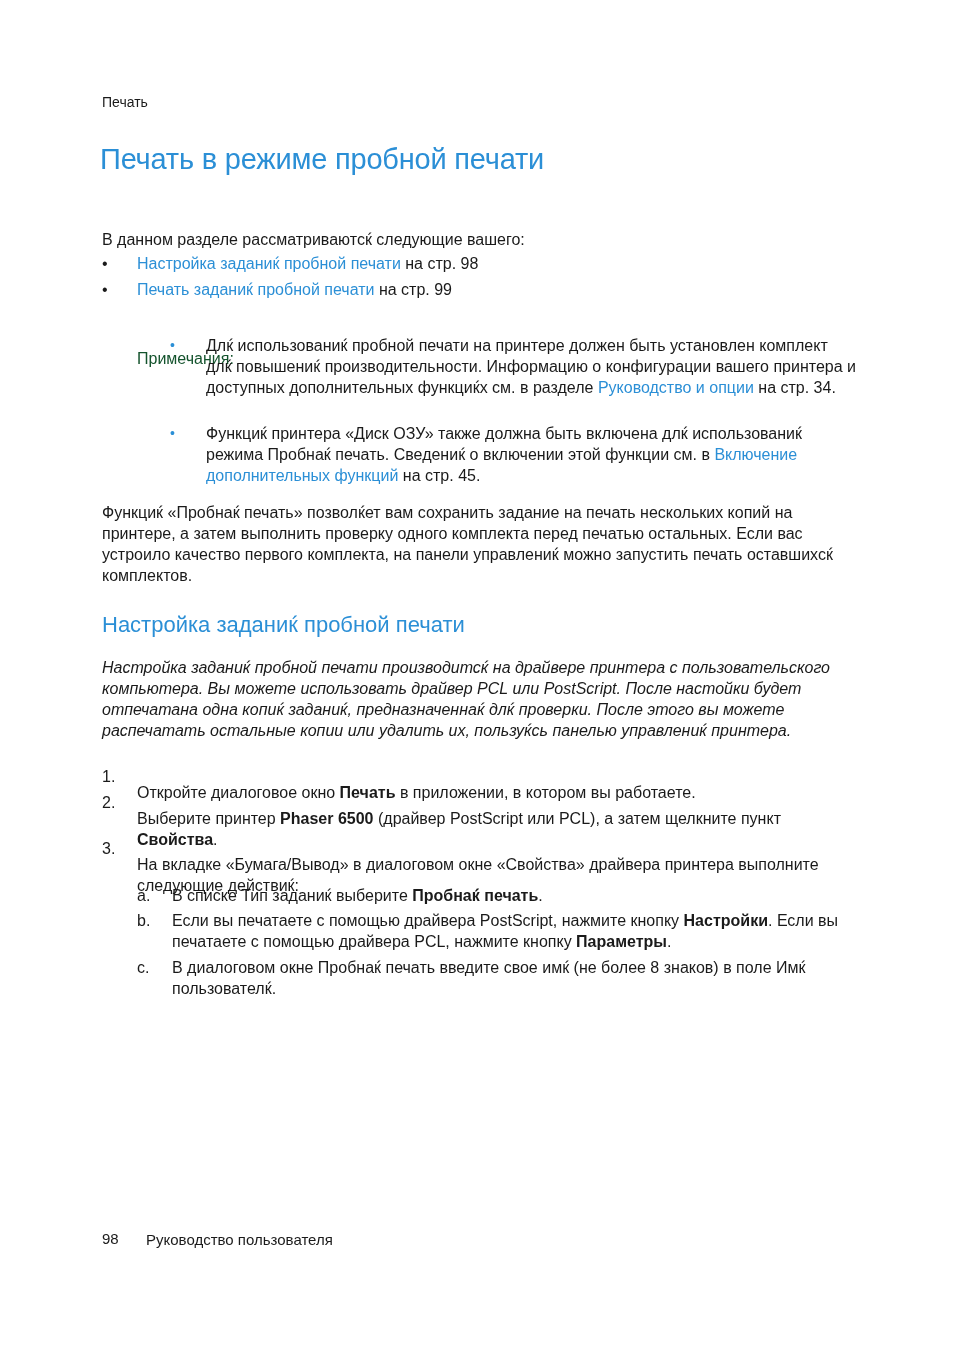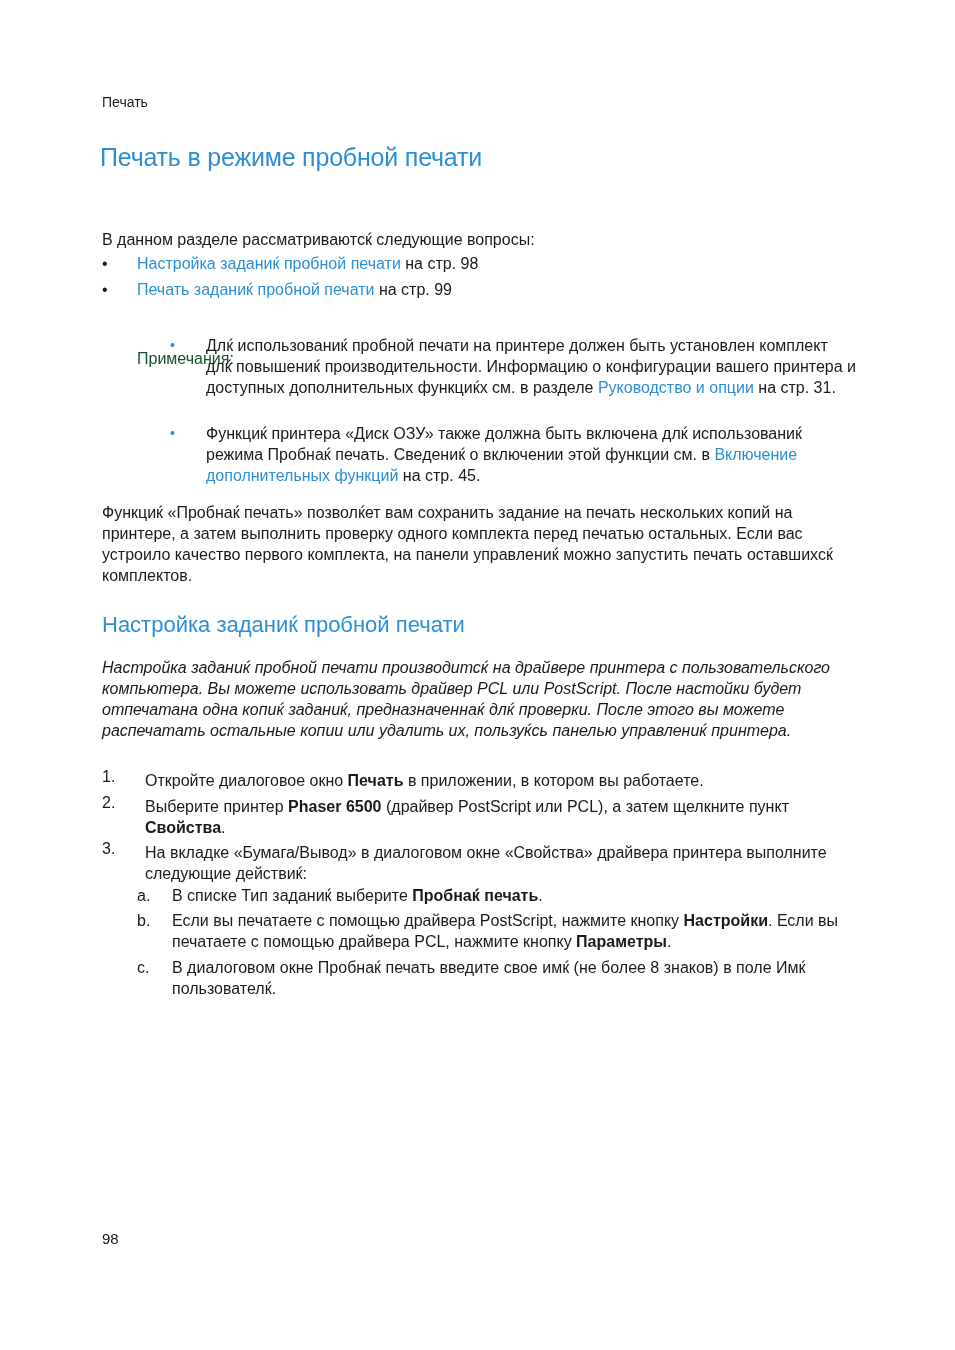--- a/index.html
+++ b/index.html
@@ -1,63 +1,63 @@
 <!DOCTYPE html>
 <html><head>
 <meta charset="utf-8">
 <style>
   html, body { margin:0; padding:0; background:#ffffff; }
   body { width:955px; height:1350px; position:relative; overflow:hidden;
          font-family:"Liberation Sans", sans-serif; color:#1a1a1a; font-size:16px; }
   .abs { position:absolute; }
   .running-head { left:102px; top:94px; font-size:14px; }
-  .title { left:100px; top:143px; font-size:25px; color:#2b8fd6; letter-spacing:-0.2px; white-space:nowrap; }
+  .title { left:100px; top:143px; font-size:29px; color:#2b8fd6; letter-spacing:-0.2px; white-space:nowrap; }
   .p { left:102px; font-size:16px; line-height:21px; width:750px; }
   .link { color:#2b8fd6; }
   .bullet-row { left:102px; font-size:16px; line-height:21px; }
   .bullet-row .mark { position:absolute; left:0; top:0; }
   .bullet-row .txt { position:absolute; left:35px; top:0; white-space:nowrap; }
   .notes-label { left:137px; top:310px; font-size:16px; color:#14532d;margin-top:40px; }
   .note { left:170px; width:690px; font-size:16px; line-height:21px; }
   .note .mark { position:absolute; left:0; top:0; color:#2b8fd6; font-size:14px; }
   .note .txt { position:absolute; left:36px; top:0; width:650px; }
   .h2 { left:102px; top:612px; font-size:22px; color:#2b8fd6; white-space:nowrap; }
   .step { left:102px; font-size:16px; line-height:21px; width:750px; }
   .step .num { position:absolute; left:0; top:0; }
-  .step .txt { position:absolute; left:35px; top:4px; width:715px;margin-left:8px; }
+  .step .txt { position:absolute; left:35px; top:16px; width:715px; }
   .sub { left:137px; font-size:16px; line-height:21px; width:715px; }
   .sub .num { position:absolute; left:0; top:0; }
   .sub .txt { position:absolute; left:35px; top:0; width:690px; }
   b { font-weight:bold; }
   .footer-num { left:102px; top:1230px; font-size:15px; }
   .footer-text { left:146px; top:1229px; font-size:15px; line-height:21px; }
 </style>
 </head>
 <body>
 
 <div class="abs running-head">Печать</div>
 
 <div class="abs title">Печать в режиме пробной печати</div>
 
-<div class="abs p" style="top:229px;">В данном разделе рассматриваютсќ следующие вопросы:</div>
+<div class="abs p" style="top:229px;">В данном разделе рассматриваютсќ следующие вашего:</div>
 
 <div class="abs bullet-row" style="top:253px;">
   <span class="mark">•</span>
   <span class="txt"><a class="link">Настройка заданиќ пробной печати</a><span> на стр. 98</span></span>
 </div>
 <div class="abs bullet-row" style="top:279px;">
   <span class="mark">•</span>
   <span class="txt"><a class="link">Печать заданиќ пробной печати</a><span> на стр. 99</span></span>
 </div>
 
 <div class="abs notes-label">Примечания:</div>
 
 <div class="abs note" style="top:335px; height:84px;">
   <span class="mark">•</span>
-  <span class="txt"><span>Длќ использованиќ пробной печати на принтере должен быть установлен комплект длќ повышениќ производительности. Информацию о конфигурации вашего принтера и доступных дополнительных функциќх см. в разделе </span><a class="link">Руководство и опции</a><span> на стр. 31.</span></span>
+  <span class="txt"><span>Длќ использованиќ пробной печати на принтере должен быть установлен комплект длќ повышениќ производительности. Информацию о конфигурации вашего принтера и доступных дополнительных функциќх см. в разделе </span><a class="link">Руководство и опции</a><span> на стр. 34.</span></span>
 </div>
 
 <div class="abs note" style="top:423px; height:63px;">
   <span class="mark">•</span>
   <span class="txt"><span>Функциќ принтера «Диск ОЗУ» также должна быть включена длќ использованиќ режима Пробнаќ печать. Сведениќ о включении этой функции см. в </span><a class="link">Включение дополнительных функций</a><span> на стр. 45.</span></span>
 </div>
 
 <div class="abs p" style="top:502px;">Функциќ «Пробнаќ печать» позволќет вам сохранить задание на печать нескольких копий на принтере, а затем выполнить проверку одного комплекта перед печатью остальных. Если вас устроило качество первого комплекта, на панели управлениќ можно запустить печать оставшихсќ комплектов.</div>
 
 <div class="abs h2">Настройка заданиќ пробной печати</div>
@@ -89,13 +89,14 @@
   <span class="txt"><span>Если вы печатаете с помощью драйвера PostScript, нажмите кнопку </span><b>Настройки</b><span>. Если вы печатаете с помощью драйвера PCL, нажмите кнопку </span><b>Параметры</b><span>.</span></span>
 </div>
 
 <div class="abs sub" style="top:957px;">
   <span class="num">c.</span>
   <span class="txt">В диалоговом окне Пробнаќ печать введите свое имќ (не более 8 знаков) в поле Имќ пользователќ.</span>
 </div>
 
 <div class="abs footer-num">98</div>
 <div class="abs footer-text">
+  <div>Руководство пользователя</div>
 </div>
 
 </body></html>

